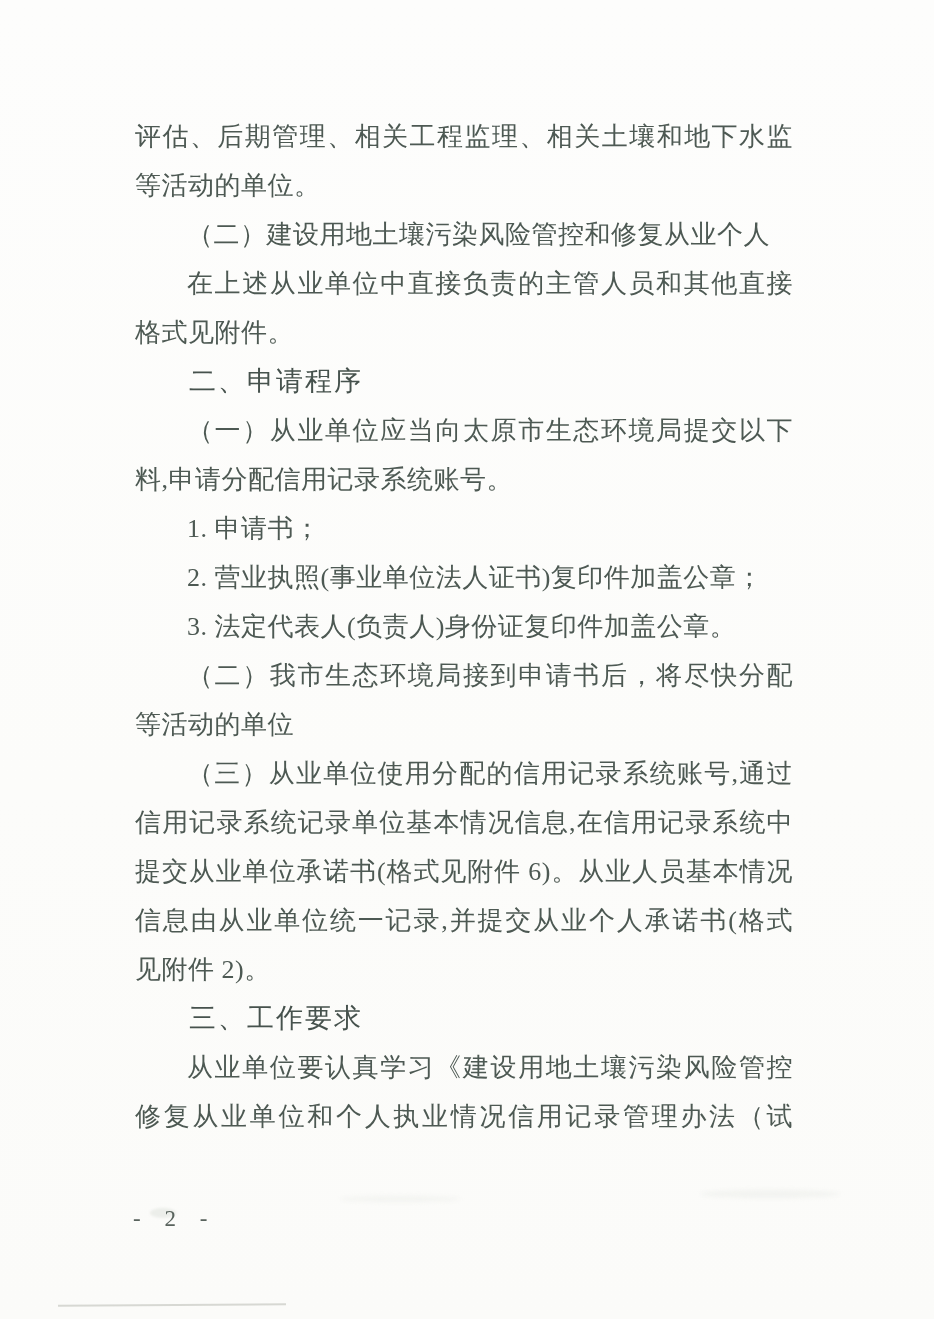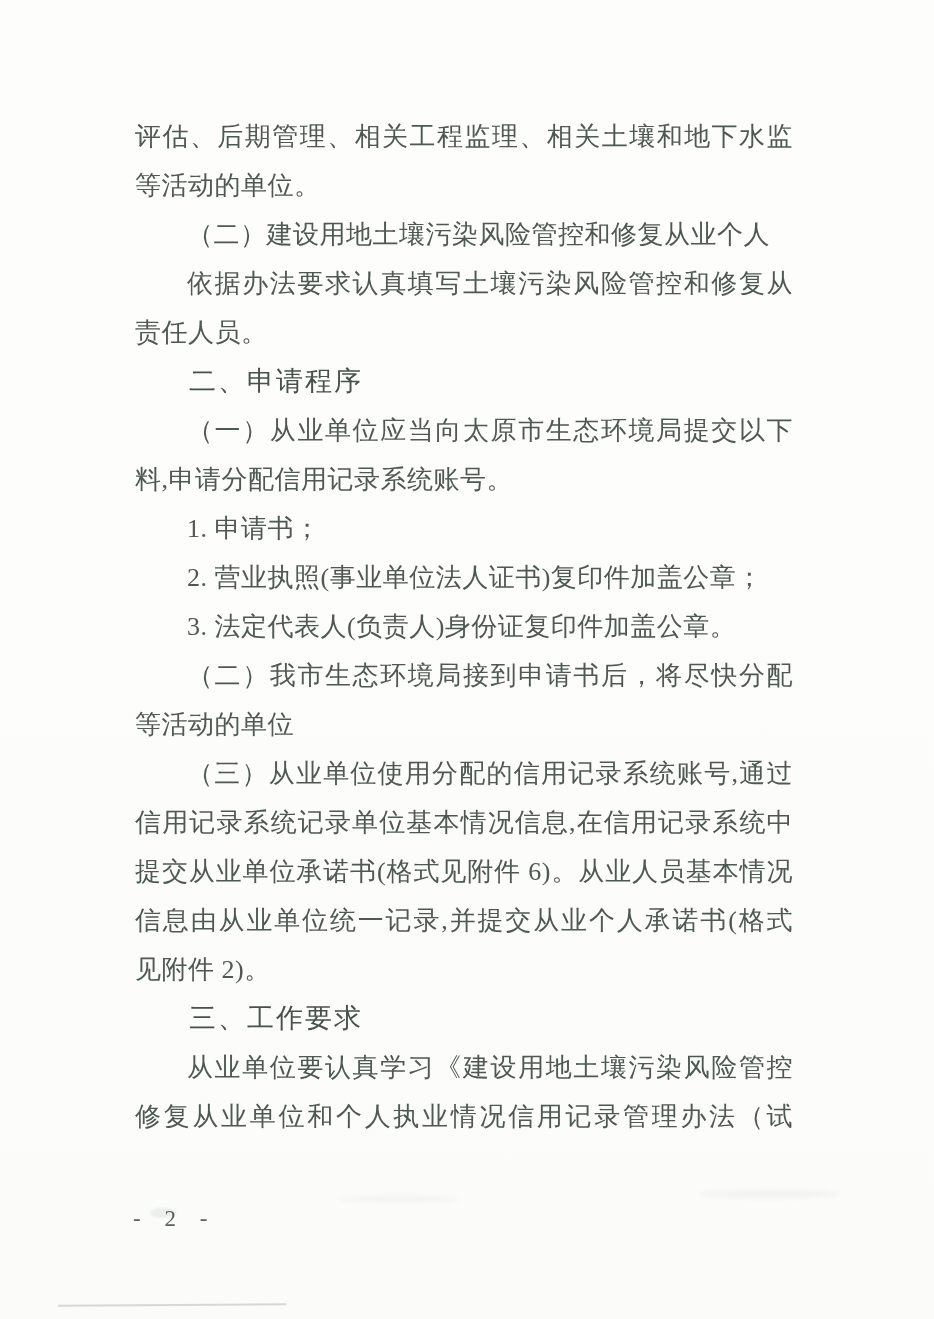--- a/index.html
+++ b/index.html
@@ -85,22 +85,22 @@
 </style>
 </head>
 <body>
 
 <div class="page">
 
   <div class="textblock">
     <div class="line j">评估、后期管理、相关工程监理、相关土壤和地下水监测</div>
     <div class="line">等活动的单位。</div>
     <div class="line i">（二）建设用地土壤污染风险管控和修复从业个人</div>
-    <div class="line j i">依据办法要求认真填写土壤污染风险管控和修复从</div>
-    <div class="line">责任人员。</div>
+    <div class="line j i">在上述从业单位中直接负责的主管人员和其他直接</div>
+    <div class="line">格式见附件。</div>
     <div class="line i h">二、申请程序</div>
     <div class="line j i">（一）从业单位应当向太原市生态环境局提交以下材</div>
     <div class="line">料,申请分配信用记录系统账号。</div>
     <div class="line i">1. 申请书；</div>
     <div class="line i">2. 营业执照(事业单位法人证书)复印件加盖公章；</div>
     <div class="line i">3. 法定代表人(负责人)身份证复印件加盖公章。</div>
     <div class="line j i">（二）我市生态环境局接到申请书后，将尽快分配信</div>
     <div class="line">等活动的单位</div>
     <div class="line j i">（三）从业单位使用分配的信用记录系统账号,通过</div>
     <div class="line j">信用记录系统记录单位基本情况信息,在信用记录系统中</div>

